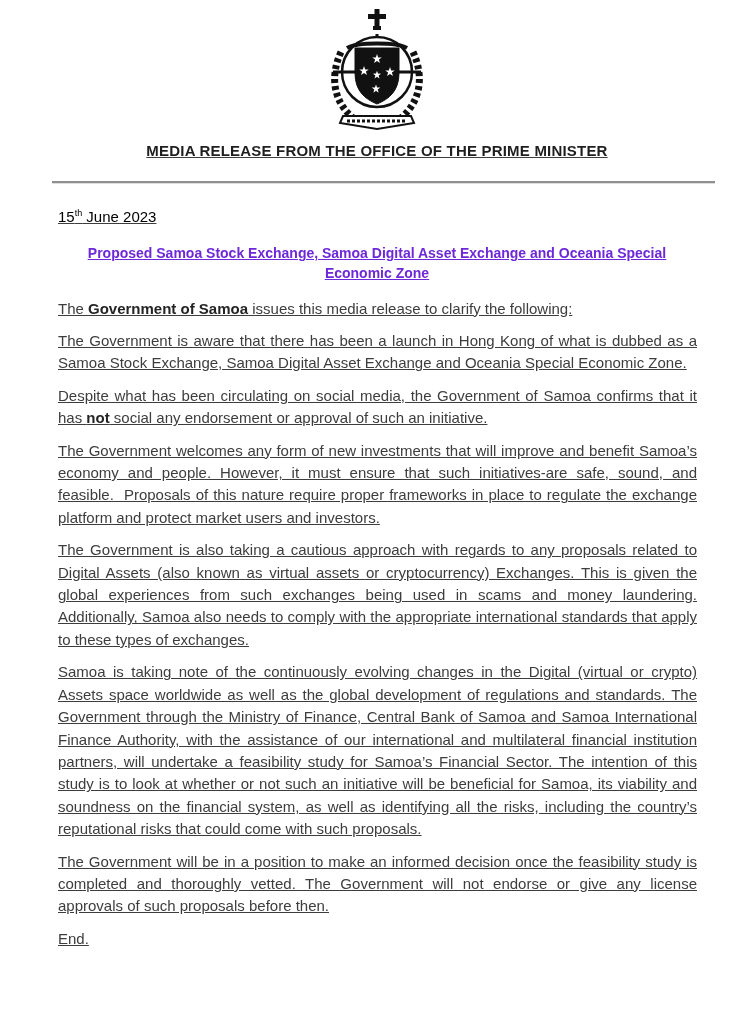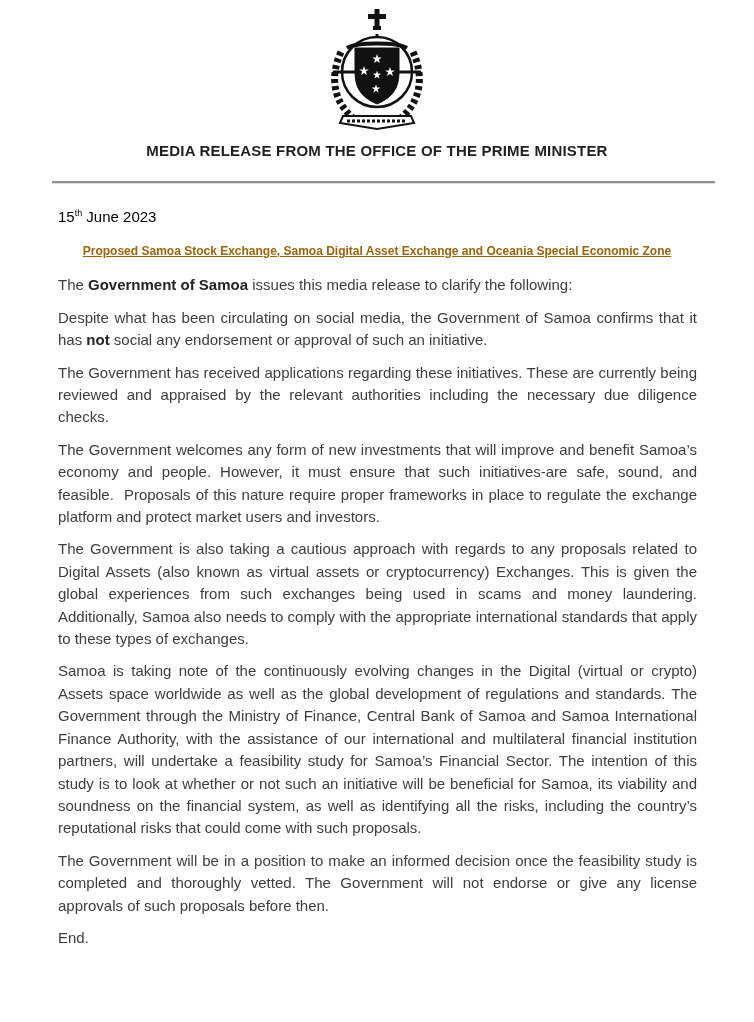--- a/index.html
+++ b/index.html
@@ -10,20 +10,21 @@
   .page {
     position: relative;
     width: 754px;
     height: 1022px;
     margin: 0 auto;
     background: #ffffff;
     font-family: "Liberation Sans", "DejaVu Sans", sans-serif;
     color: #3d3d3d;
     overflow: hidden;
     box-sizing: border-box;
+    text-decoration: underline;
   }
   .emblem {
     width: 100%;
     display: flex;
     justify-content: center;
     padding-top: 8px;
   }
   .emblem svg { display: block; }
   .org-title {
     text-align: center;
@@ -42,23 +43,23 @@
   .date {
     margin: 25px 57px 0 58px;
     font-size: 15px;
     color: #000000;
   }
   .date sup { font-size: 9px; }
   .doc-title {
     margin: 18px auto 0 auto;
     max-width: 648px;
     text-align: center;
-    font-size: 12px;
+    font-size: 14px;
     font-weight: bold;
-    color: #a16207;
+    color: #6d28d9;
     text-decoration: underline;
     line-height: 1.45;
   }
   .body-text {
     margin: 14px 57px 0 58px;
   }
   .body-text p {
     margin: 8px 0 10px 0;
     font-size: 15px;
     line-height: 22.4px;
@@ -112,22 +113,22 @@
   <div class="rule"></div>
 
   <div class="date">
     <span>15</span><sup>th</sup><span> June 2023</span>
   </div>
 
   <h1 class="doc-title">Proposed Samoa Stock Exchange, Samoa Digital Asset Exchange and Oceania Special Economic Zone</h1>
 
   <div class="body-text" id="paragraphs">
       <p><span>The </span><b>Government of Samoa</b><span> issues this media release to clarify the following:</span></p>
+      <p><span>The Government is aware that there has been a launch in Hong Kong of what is dubbed as a Samoa Stock Exchange, Samoa Digital Asset Exchange and Oceania Special Economic Zone.</span></p>
       <p><span>Despite what has been circulating on social media, the Government of Samoa confirms that it has </span><b>not</b><span> social any endorsement or approval of such an initiative.</span></p>
-      <p><span>The Government has received applications regarding these initiatives. These are currently being reviewed and appraised by the relevant authorities including the necessary due diligence checks.</span></p>
       <p><span>The Government welcomes any form of new investments that will improve and benefit Samoa’s economy and people. However, it must ensure that such initiatives-are safe, sound, and feasible.&nbsp; Proposals of this nature require proper frameworks in place to regulate the exchange platform and protect market users and investors.</span></p>
       <p><span>The Government is also taking a cautious approach with regards to any proposals related to Digital Assets (also known as virtual assets or cryptocurrency) Exchanges. This is given the global experiences from such exchanges being used in scams and money laundering. Additionally, Samoa also needs to comply with the appropriate international standards that apply to these types of exchanges.</span></p>
       <p><span>Samoa is taking note of the continuously evolving changes in the Digital (virtual or crypto) Assets space worldwide as well as the global development of regulations and standards. The Government through the Ministry of Finance, Central Bank of Samoa and Samoa International Finance Authority, with the assistance of our international and multilateral financial institution partners, will undertake a feasibility study for Samoa’s Financial Sector. The intention of this study is to look at whether or not such an initiative will be beneficial for Samoa, its viability and soundness on the financial system, as well as identifying all the risks, including the country’s reputational risks that could come with such proposals.</span></p>
       <p><span>The Government will be in a position to make an informed decision once the feasibility study is completed and thoroughly vetted. The Government will not endorse or give any license approvals of such proposals before then.</span></p>
       <p><span>End.</span></p>
     </div>
 
 </div>
 
 </body></html>

